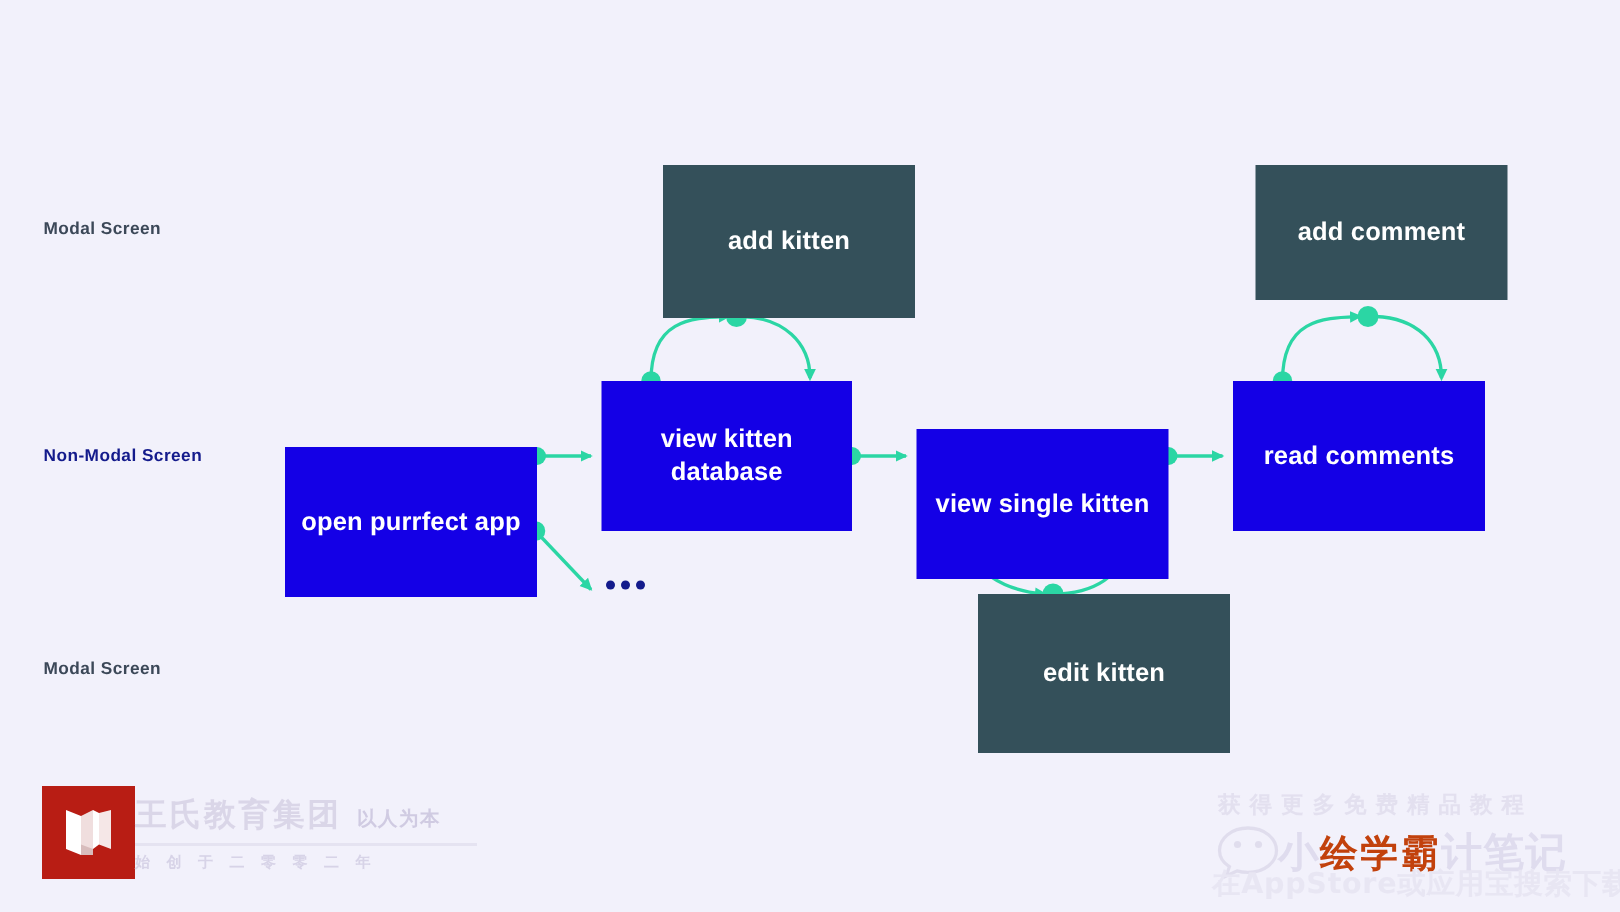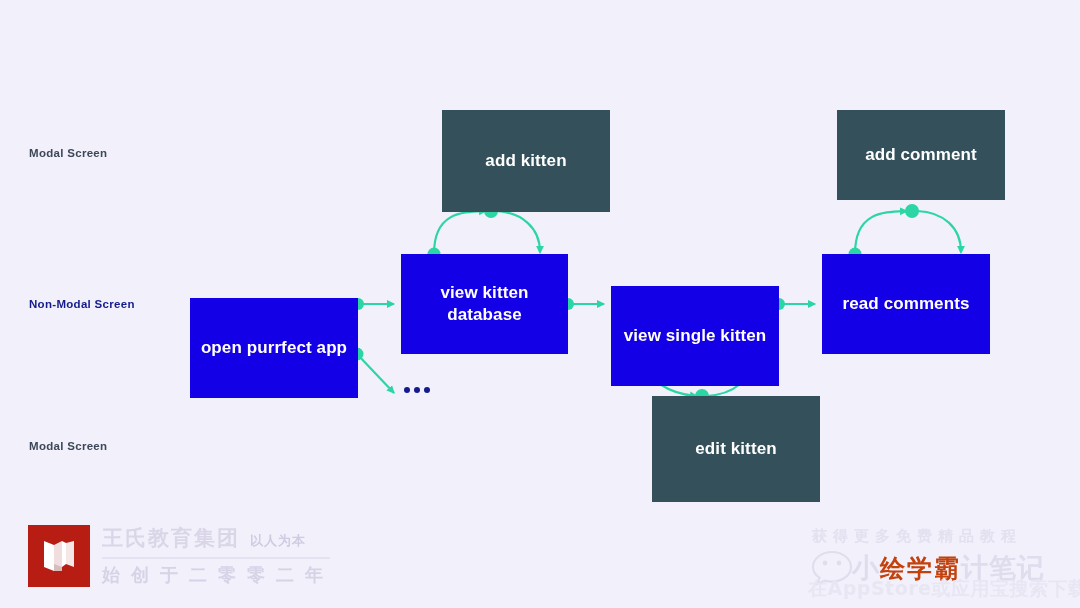--- a/index.html
+++ b/index.html
@@ -78,21 +78,21 @@
     background: #141b8c;
   }
 
   
   #watermark-left {
     position: absolute;
     left: 28px;
     top: 524px;
     display: flex;
     align-items: center;
-    gap: 12px;
+    gap: 0;
   }
   #wm-logo-mark {
     width: 62px; height: 62px;
     background: #b81d14;
     display: flex;
     align-items: center;
     justify-content: center;
     flex: none;
   }
   #wm-logo-mark svg { display:block; }
@@ -121,21 +121,21 @@
     letter-spacing: 1px;
     font-family: "DejaVu Sans", sans-serif;
   }
   #wm-divider {
     height: 2px;
     background: rgba(228,225,240,0.95);
     width: 228px;
     margin: 3px 0 2px 0;
   }
   #wm-line-bottom {
-    font-size: 18px;
+    font-size: 10px;
     font-weight: bold;
     color: rgba(213,209,230,0.95);
     letter-spacing: 11px;
     font-family: "DejaVu Sans", sans-serif;
   }
 
   #watermark-right {
     position: absolute;
     left: 806px;
     top: 520px;

